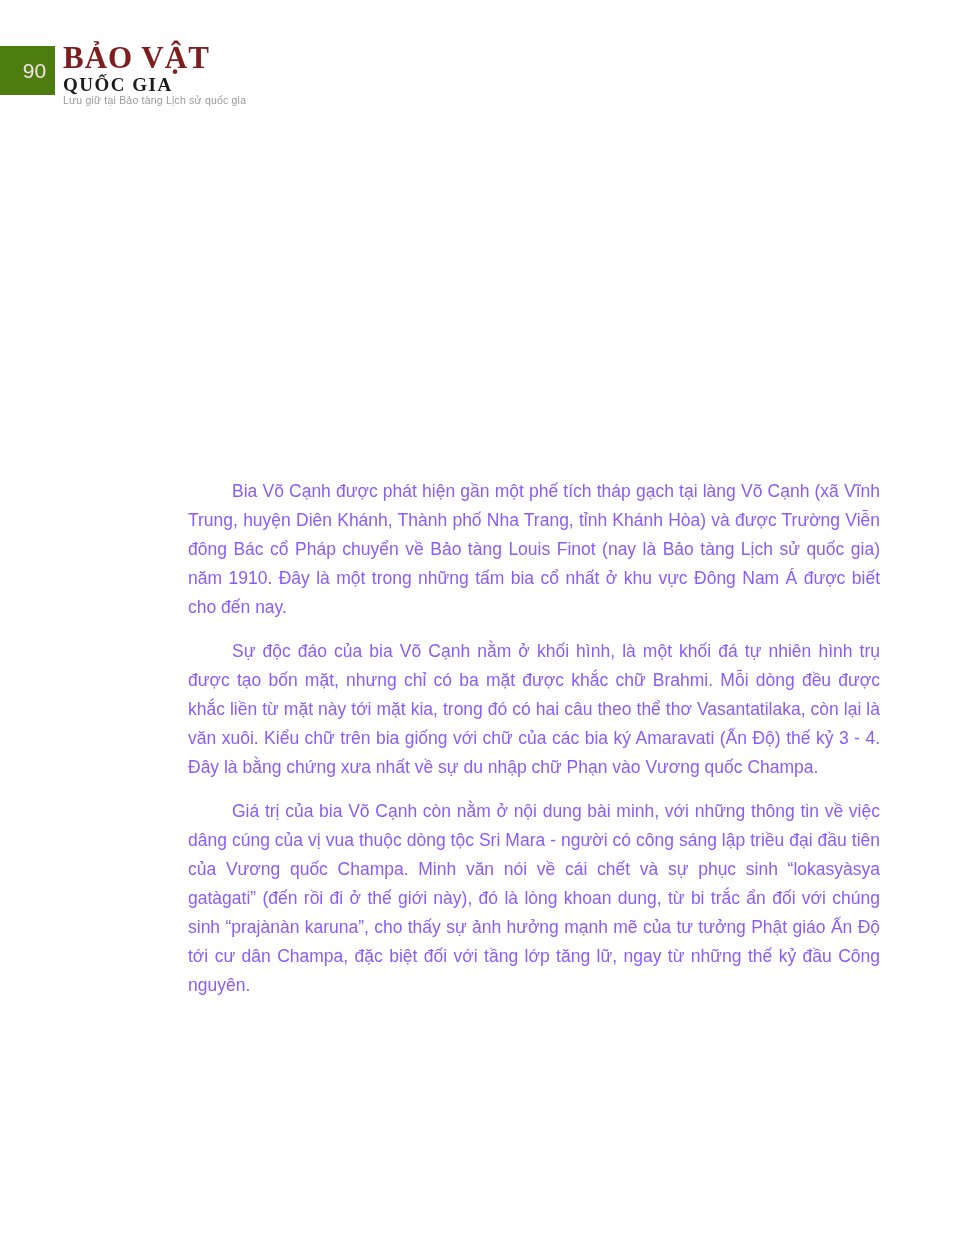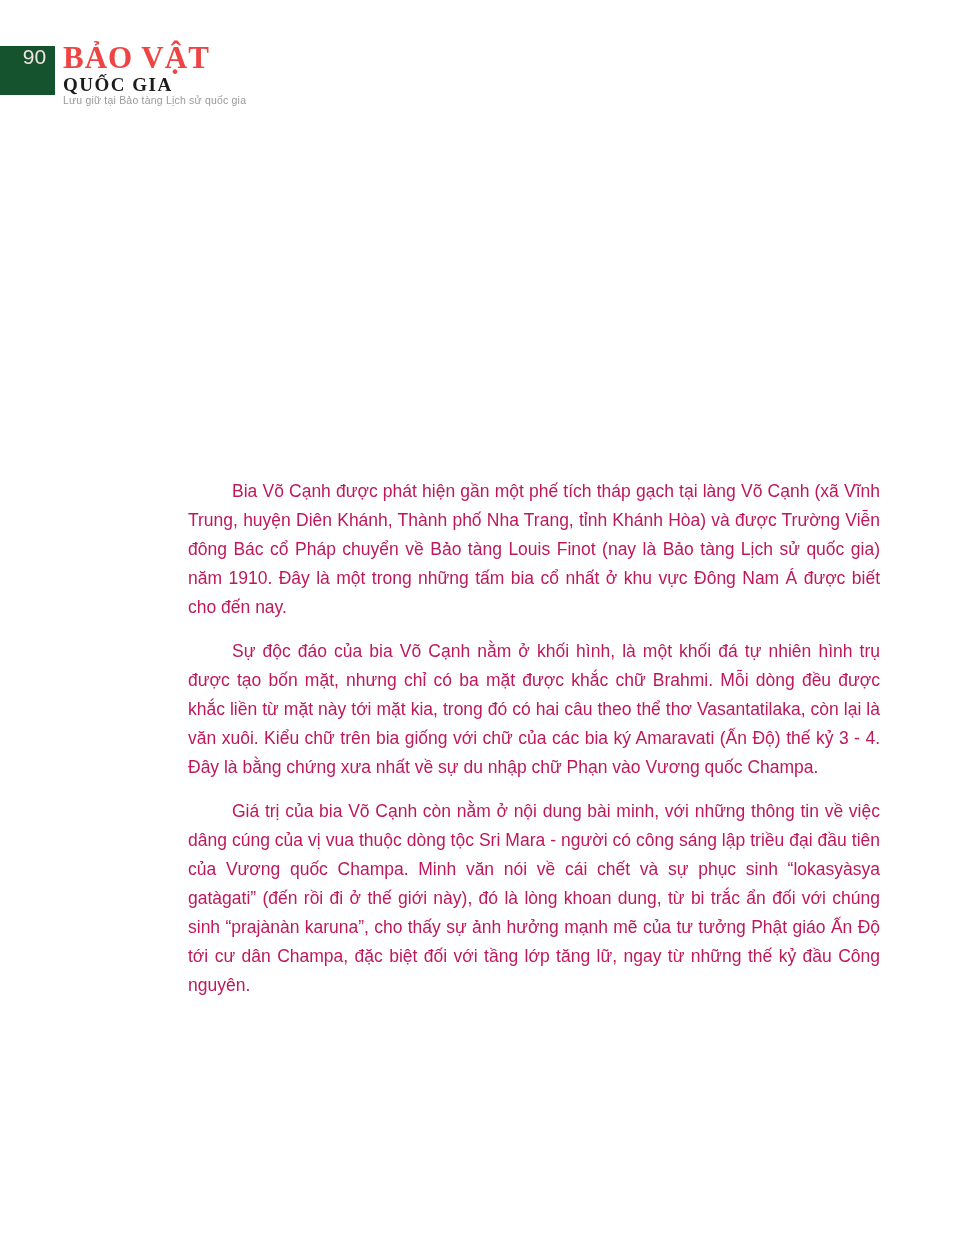--- a/index.html
+++ b/index.html
@@ -8,53 +8,53 @@
     position:relative;
     width:954px; height:1240px;
     background:#ffffff;
     overflow:hidden;
     font-family:"Liberation Sans", sans-serif;
   }
   
   .page-number-box {
     position:absolute; left:0; top:46px;
     width:55px; height:49px;
-    background:#14532d;
-    display:flex; justify-content:center;
+    background:#4d7c0f;
+    display:flex; align-items:center; justify-content:center;
     padding-left:14px; box-sizing:border-box;
   }
   .page-number-box span {
     color:#f2e4e1; font-size:21px; line-height:1;
   }
   .logo { position:absolute; left:63px; top:42px; }
   .logo-title {
     font-family:"Liberation Serif", serif;
     font-weight:700; font-size:31px; line-height:1.0;
-    color:#ef4444; letter-spacing:1px;
+    color:#7f1d1d; letter-spacing:1px;
   }
   .logo-subtitle {
     font-family:"Liberation Serif", serif;
     font-weight:700; font-size:19px; line-height:1.0;
     color:#1c1c1c; letter-spacing:1.5px; margin-top:2px;
   }
   .logo-tagline {
     font-size:10.5px; color:#9a9a9a; margin-top:0; letter-spacing:0.2px;
   }
   
   .article-title {
     position:absolute; left:231px; top:254px; margin:0;
     font-size:47px; font-weight:400; line-height:1.1;
     color:#8e2023; letter-spacing:0.5px;
     white-space:nowrap;
   }
   
   .body-text {
     position:absolute; left:188px; top:477px; width:692px;
     font-size:17.5px; line-height:29px;
-    color:#be185d;
+    color:#8b5cf6;
     text-align:justify;
   }
   .body-text p { margin:0 0 15px 0; text-indent:44px; }
 </style>
 </head>
 <body>
 
 <div class="page">
 
   <header>

